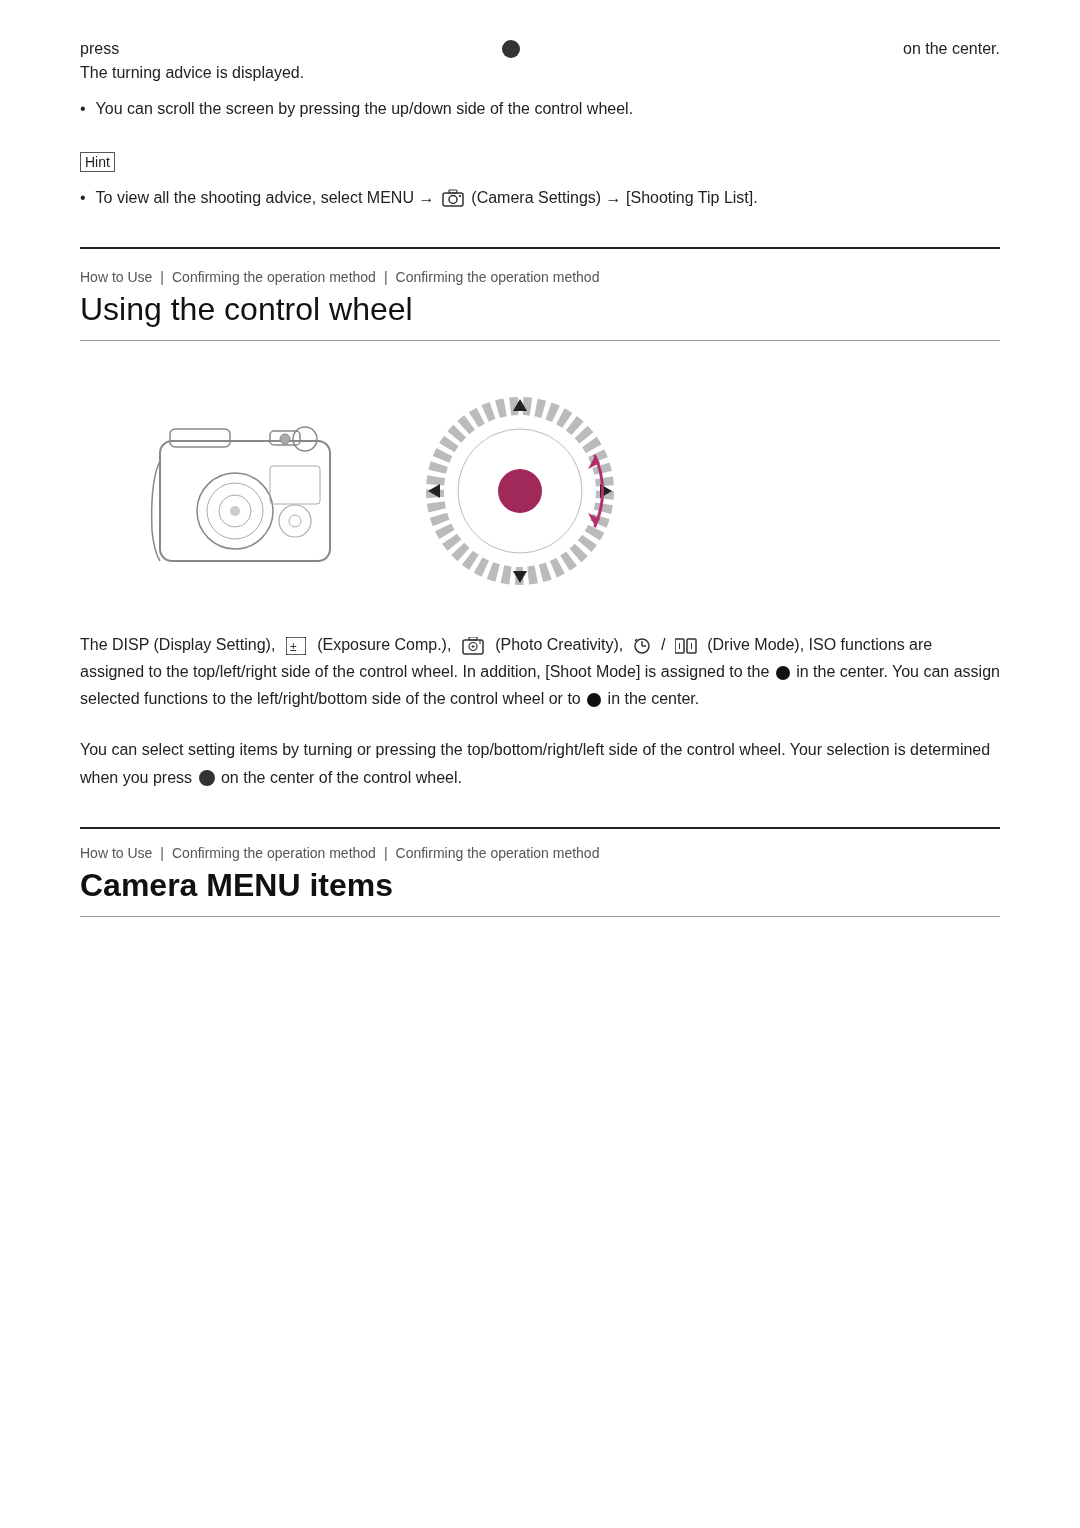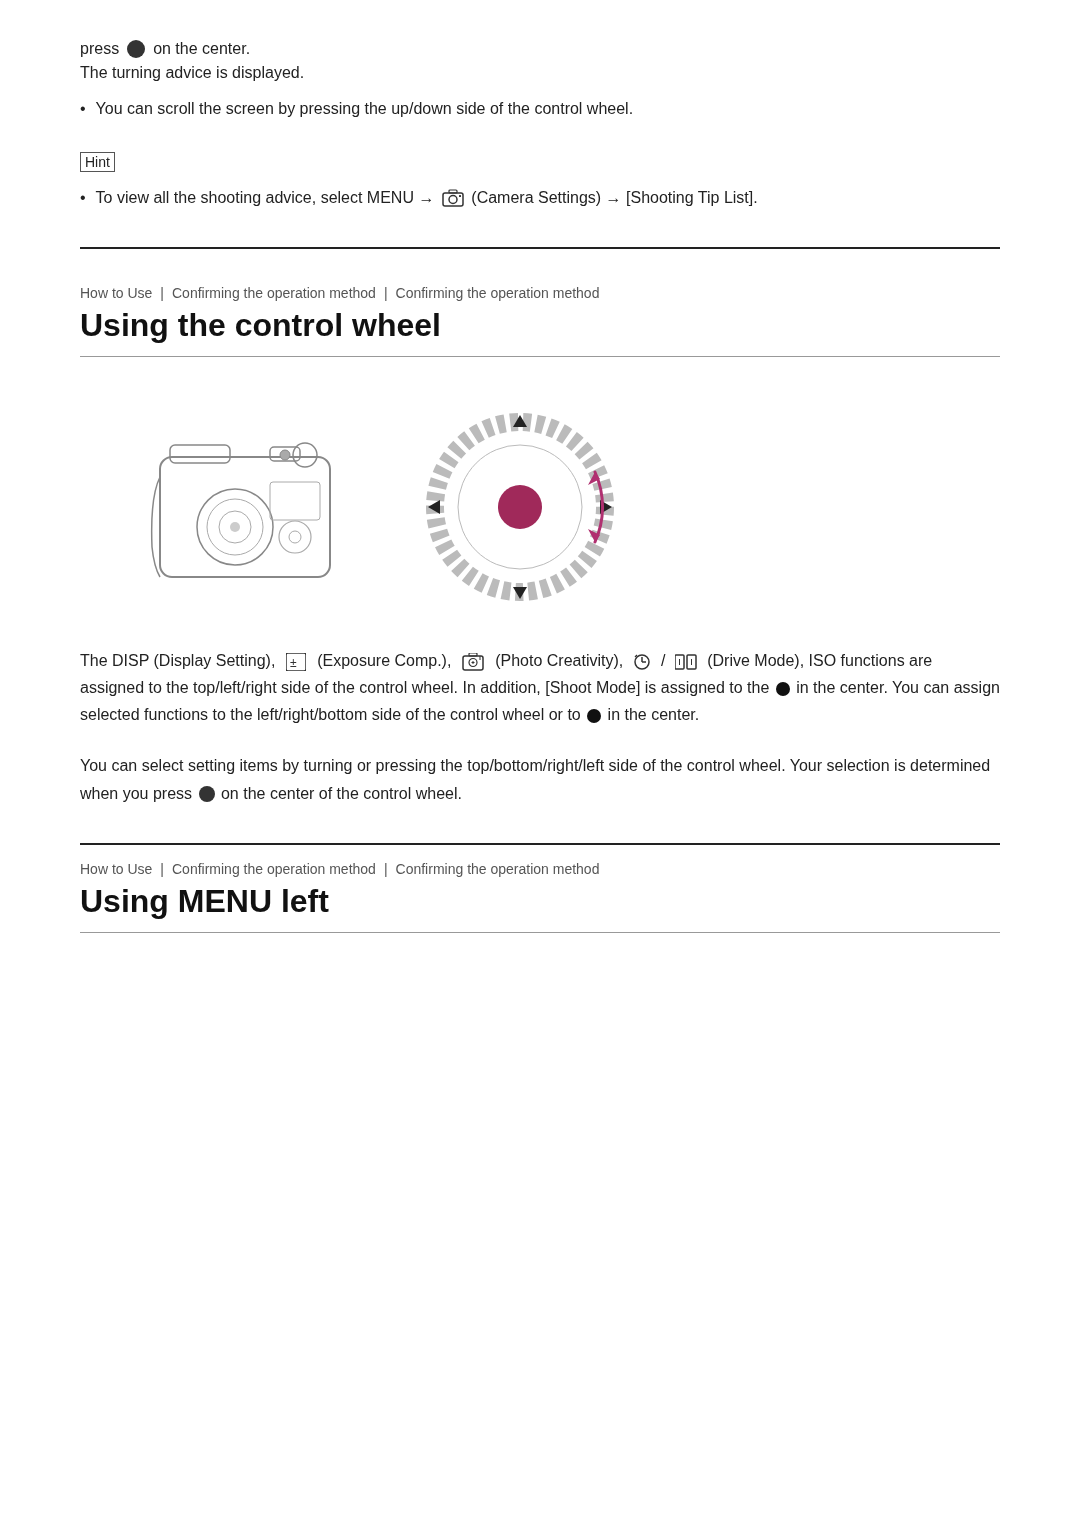--- a/index.html
+++ b/index.html
@@ -21,20 +21,21 @@
     .top-section {
       margin-bottom: 30px;
     }
 
     .press-line {
       display: flex;
       align-items: center;
       gap: 8px;
       font-size: 16px;
       margin-bottom: 6px;
+      justify-content: space-between;
     }
 
     .circle-icon {
       display: inline-block;
       width: 18px;
       height: 18px;
       background: #333;
       border-radius: 50%;
       flex-shrink: 0;
     }
@@ -116,21 +117,21 @@
       gap: 8px;
     }
 
     .breadcrumb-sep {
       color: #555;
     }
 
     
     .page-title {
       font-size: 32px;
-      font-weight: bold;
+      font-weight: normal;
       color: #111;
       margin: 4px 0 0 0;
     }
 
     
     .diagram-area {
       display: flex;
       align-items: center;
       justify-content: flex-start;
       margin: 50px 0 40px 60px;
@@ -166,21 +167,21 @@
       width: 14px;
       height: 14px;
       background: #111;
       border-radius: 50%;
       vertical-align: middle;
       margin: 0 2px;
     }
 
     
     .second-section {
-      margin-top: 36px;
+      margin-top: 20px;
     }
 
     .page-title-2 {
       font-size: 32px;
       font-weight: bold;
       color: #111;
       margin: 4px 0 0 0;
     }
   </style>
 </head>
@@ -331,21 +332,21 @@
     <div>
 
       <div class="breadcrumb">
         <span>How to Use</span>
         <span class="breadcrumb-sep">|</span>
         <span>Confirming the operation method</span>
         <span class="breadcrumb-sep">|</span>
         <span>Confirming the operation method</span>
       </div>
 
-      <h1 class="page-title-2">Using MENU left</h1>
+      <h1 class="page-title-2">Camera MENU items</h1>
 
       <hr class="section-divider-thin">
 
     </div>
 
   </div>
 
 </div>
 
 </body></html>

